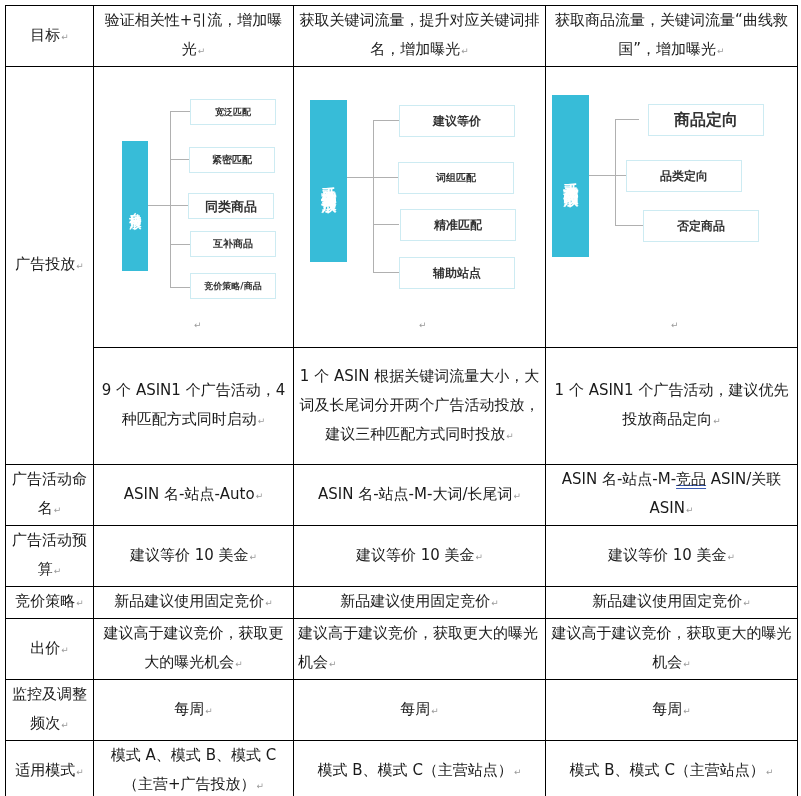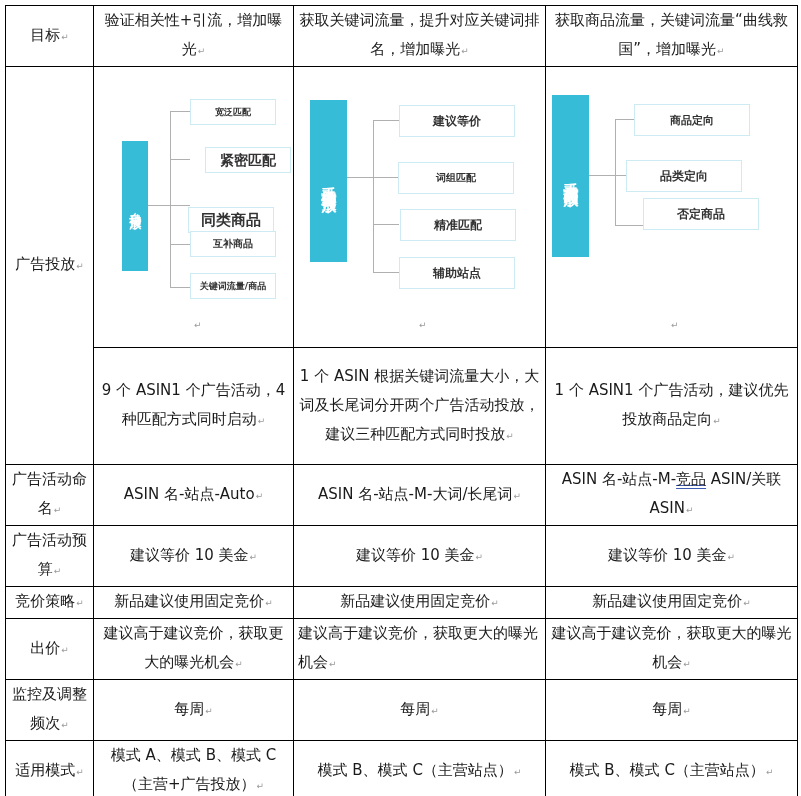--- a/index.html
+++ b/index.html
@@ -47,24 +47,24 @@
       <div class="diag">
         <div class="vbar" style="left:28px;top:74px;width:26px;height:130px;font-size:12px;">自动投放</div>
         <div class="ln" style="left:54px;top:138px;width:22px;height:1px"></div>
         <div class="ln" style="left:76px;top:44px;width:1px;height:176px"></div>
         <div class="ln" style="left:76px;top:44px;width:20px;height:1px"></div>
         <div class="ln" style="left:76px;top:92px;width:20px;height:1px"></div>
         <div class="ln" style="left:76px;top:138px;width:20px;height:1px"></div>
         <div class="ln" style="left:76px;top:177px;width:20px;height:1px"></div>
         <div class="ln" style="left:76px;top:220px;width:20px;height:1px"></div>
         <div class="node" style="left:96px;top:32px;width:84px;height:24px;font-size:9px">宽泛匹配</div>
-        <div class="node" style="left:111px;top:80px;width:84px;height:24px;font-size:14px">紧密匹配</div>
-        <div class="node" style="left:94px;top:140px;width:84px;height:24px;font-size:15px">同类商品</div>
+        <div class="node" style="left:95px;top:80px;width:84px;height:24px;font-size:10px">紧密匹配</div>
+        <div class="node" style="left:94px;top:126px;width:84px;height:24px;font-size:13px">同类商品</div>
         <div class="node" style="left:96px;top:164px;width:84px;height:24px;font-size:10px">互补商品</div>
-        <div class="node" style="left:96px;top:206px;width:84px;height:24px;font-size:9px">关键词流量/商品</div>
+        <div class="node" style="left:96px;top:206px;width:84px;height:24px;font-size:9px">竞价策略/商品</div>
         <span class="pmark" style="left:100px;top:254px">↵</span>
       </div>
     </td>
 
     <td style="padding:0;height:280px">
       <div class="diag">
         <div class="vbar" style="left:16px;top:33px;width:37px;height:162px;font-size:15px;">手动关键词投放</div>
         <div class="ln" style="left:53px;top:110px;width:26px;height:1px"></div>
         <div class="ln" style="left:79px;top:53px;width:1px;height:152px"></div>
         <div class="ln" style="left:79px;top:53px;width:26px;height:1px"></div>
@@ -80,23 +80,23 @@
     </td>
 
     <td style="padding:0;height:280px">
       <div class="diag">
         <div class="vbar" style="left:6px;top:28px;width:37px;height:162px;font-size:15px;">手动商品投放</div>
         <div class="ln" style="left:43px;top:108px;width:26px;height:1px"></div>
         <div class="ln" style="left:69px;top:52px;width:1px;height:107px"></div>
         <div class="ln" style="left:69px;top:52px;width:24px;height:1px"></div>
         <div class="ln" style="left:69px;top:108px;width:22px;height:1px"></div>
         <div class="ln" style="left:69px;top:158px;width:28px;height:1px"></div>
-        <div class="node" style="left:88px;top:37px;width:114px;height:30px;font-size:11px">商品定向</div>
+        <div class="node" style="left:102px;top:37px;width:114px;height:30px;font-size:16px">商品定向</div>
         <div class="node" style="left:80px;top:93px;width:114px;height:30px;font-size:12px">品类定向</div>
-        <div class="node" style="left:97px;top:131px;width:114px;height:30px;font-size:12px">否定商品</div>
+        <div class="node" style="left:97px;top:143px;width:114px;height:30px;font-size:12px">否定商品</div>
         <span class="pmark" style="left:125px;top:254px">↵</span>
       </div>
     </td>
   </tr>
 
   <tr style="height:117px">
     <td><span>9 个 ASIN1 个广告活动，4 种匹配方式同时启动</span><span class="pm">↵</span></td>
     <td><span>1 个 ASIN 根据关键词流量大小，大词及长尾词分开两个广告活动投放，建议三种匹配方式同时投放</span><span class="pm">↵</span></td>
     <td><span>1 个 ASIN1 个广告活动，建议优先投放商品定向</span><span class="pm">↵</span></td>
   </tr>

